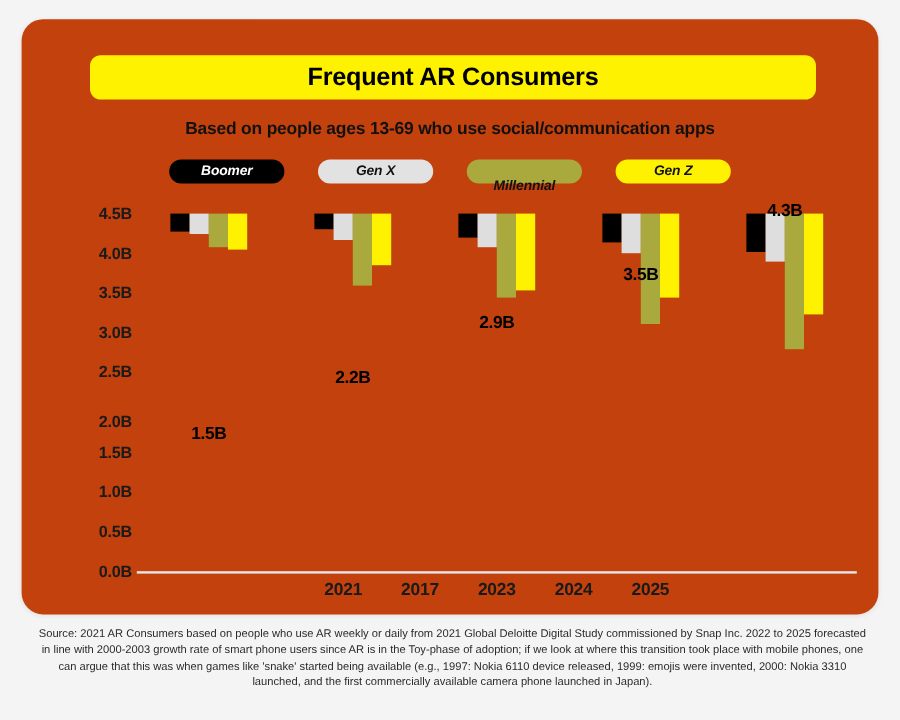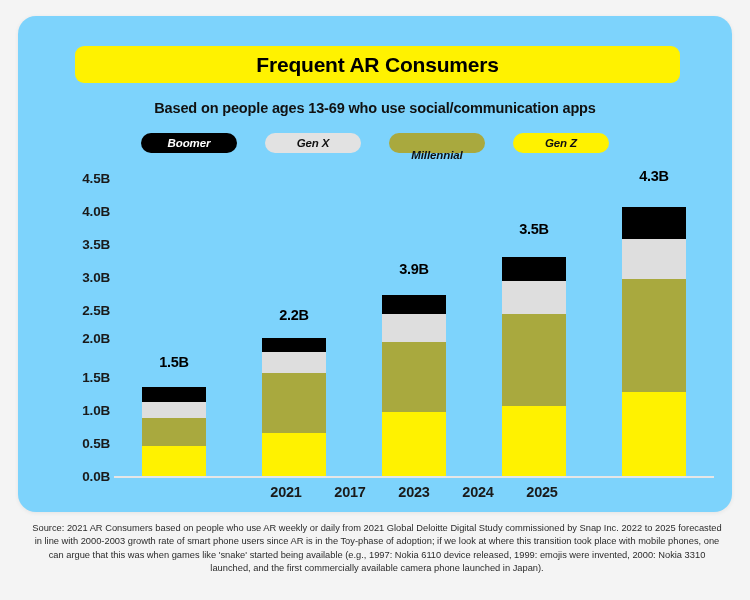--- a/index.html
+++ b/index.html
@@ -15,21 +15,21 @@
     position: relative;
   }
 
   
   .card {
     position: absolute;
     left: 18px;
     top: 16px;
     width: 714px;
     height: 496px;
-    background: #7dd3fc;
+    background: #c2410c;
     border-radius: 18px;
     box-shadow: 0 1px 4px rgba(0,0,0,0.07);
     box-sizing: border-box;
   }
 
   
   .title-banner {
     position: absolute;
     left: 57px;
     top: 30px;
@@ -134,21 +134,21 @@
     height: 298px;
     display: flex;
     align-items: flex-end;
     justify-content: space-around;
   }
   .bar-group {
     position: relative;
     width: 64px;
     height: 100%;
     display: flex;
-    flex-direction: column;
+    flex-direction: row;
     justify-content: flex-end;
   }
   .bar-total {
     position: absolute;
     left: 0;
     width: 64px;
     text-align: center;
     font-size: 14.5px;
     font-weight: bold;
     color: #000000;
@@ -213,21 +213,21 @@
       </div>
     </div>
 
   <div class="plot">
     <div class="y-axis">
         <div class="y-tick" style="top: 0px;">4.5B</div>
         <div class="y-tick" style="top: 33.1111px;">4.0B</div>
         <div class="y-tick" style="top: 66.2222px;">3.5B</div>
         <div class="y-tick" style="top: 99.3333px;">3.0B</div>
         <div class="y-tick" style="top: 132.444px;">2.5B</div>
-        <div class="y-tick" style="top: 160px; margin-left: 19px;">2.0B</div>
+        <div class="y-tick" style="top: 173px; margin-left: 19px;">2.0B</div>
         <div class="y-tick" style="top: 198.667px;">1.5B</div>
         <div class="y-tick" style="top: 231.778px;">1.0B</div>
         <div class="y-tick" style="top: 264.889px;">0.5B</div>
         <div class="y-tick" style="top: 298px;">0.0B</div>
       </div>
     <div class="axis-line"></div>
     <div class="bars">
         <div class="bar-group">
           <div class="bar-total" style="bottom: 106.333px;">1.5B</div>
           <div class="seg" style="height: 15.2311px; background: rgb(0, 0, 0);"></div>
@@ -236,21 +236,21 @@
           <div class="seg" style="height: 29.8px; background: rgb(255, 242, 0);"></div>
         </div>
         <div class="bar-group">
           <div class="bar-total" style="bottom: 152.689px;">2.2B</div>
           <div class="seg" style="height: 13.2444px; background: rgb(0, 0, 0);"></div>
           <div class="seg" style="height: 21.8533px; background: rgb(222, 222, 222);"></div>
           <div class="seg" style="height: 59.6px; background: rgb(169, 169, 62);"></div>
           <div class="seg" style="height: 43.0444px; background: rgb(255, 242, 0);"></div>
         </div>
         <div class="bar-group">
-          <div class="bar-total" style="bottom: 199.044px;">3.9B</div>
+          <div class="bar-total" style="bottom: 199.044px;">2.9B</div>
           <div class="seg" style="height: 19.8667px; background: rgb(0, 0, 0);"></div>
           <div class="seg" style="height: 27.8133px; background: rgb(222, 222, 222);"></div>
           <div class="seg" style="height: 69.5333px; background: rgb(169, 169, 62);"></div>
           <div class="seg" style="height: 64.2356px; background: rgb(255, 242, 0);"></div>
         </div>
         <div class="bar-group">
           <div class="bar-total" style="bottom: 238.778px;">3.5B</div>
           <div class="seg" style="height: 23.84px; background: rgb(0, 0, 0);"></div>
           <div class="seg" style="height: 33.1111px; background: rgb(222, 222, 222);"></div>
           <div class="seg" style="height: 92.0489px; background: rgb(169, 169, 62);"></div>

